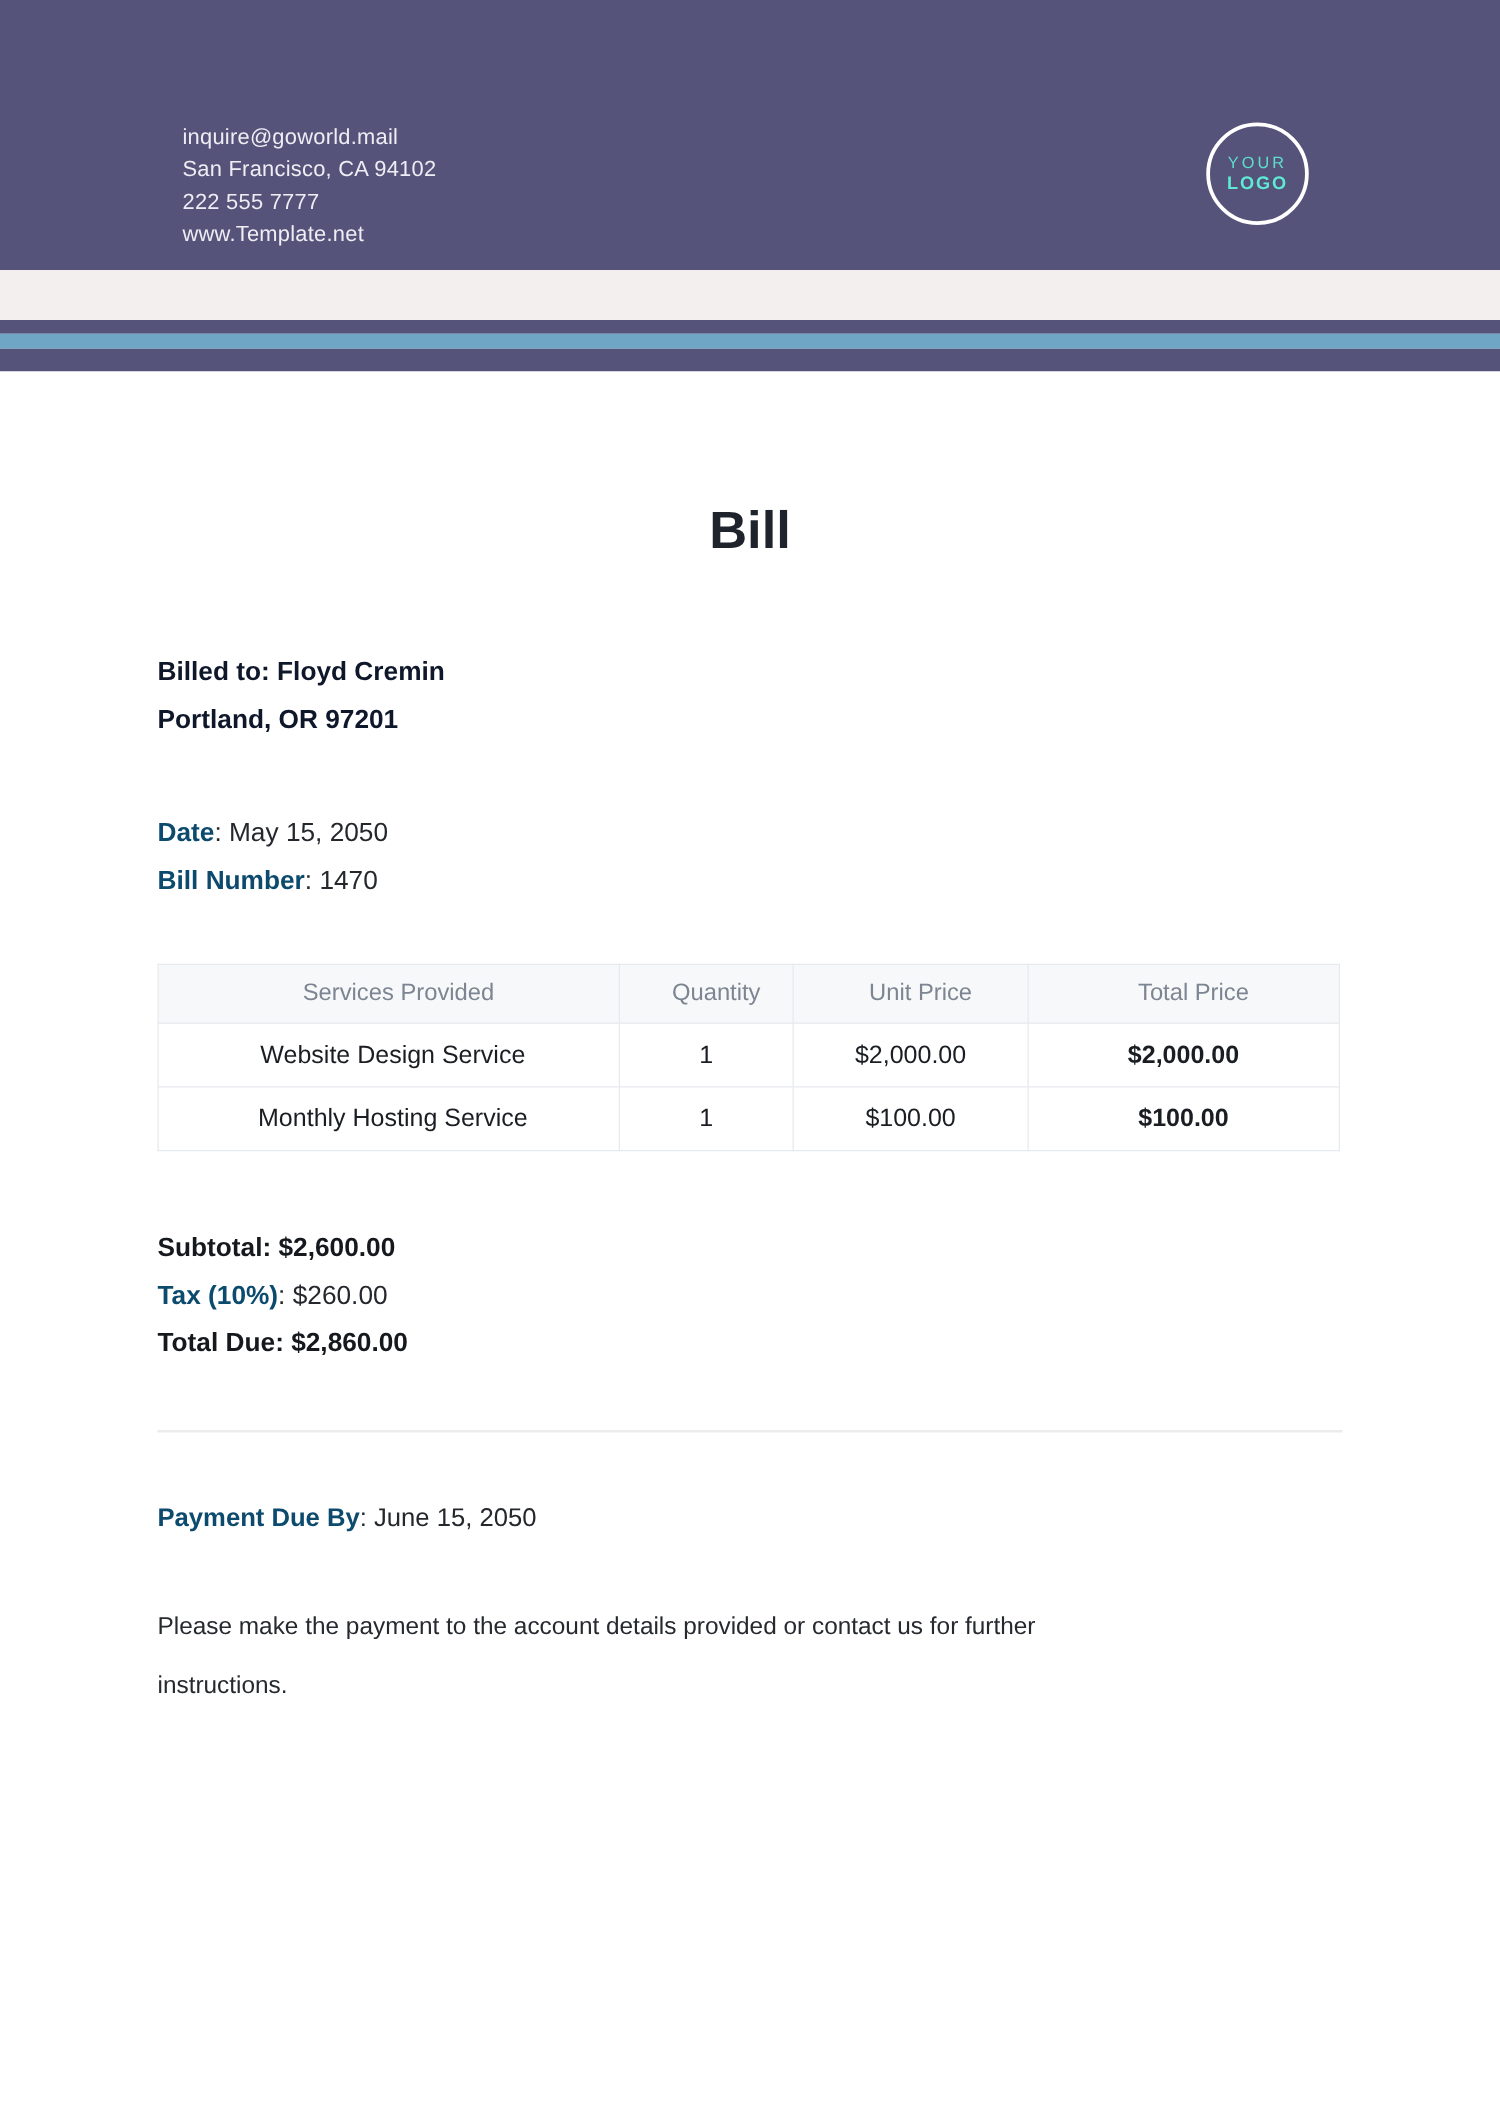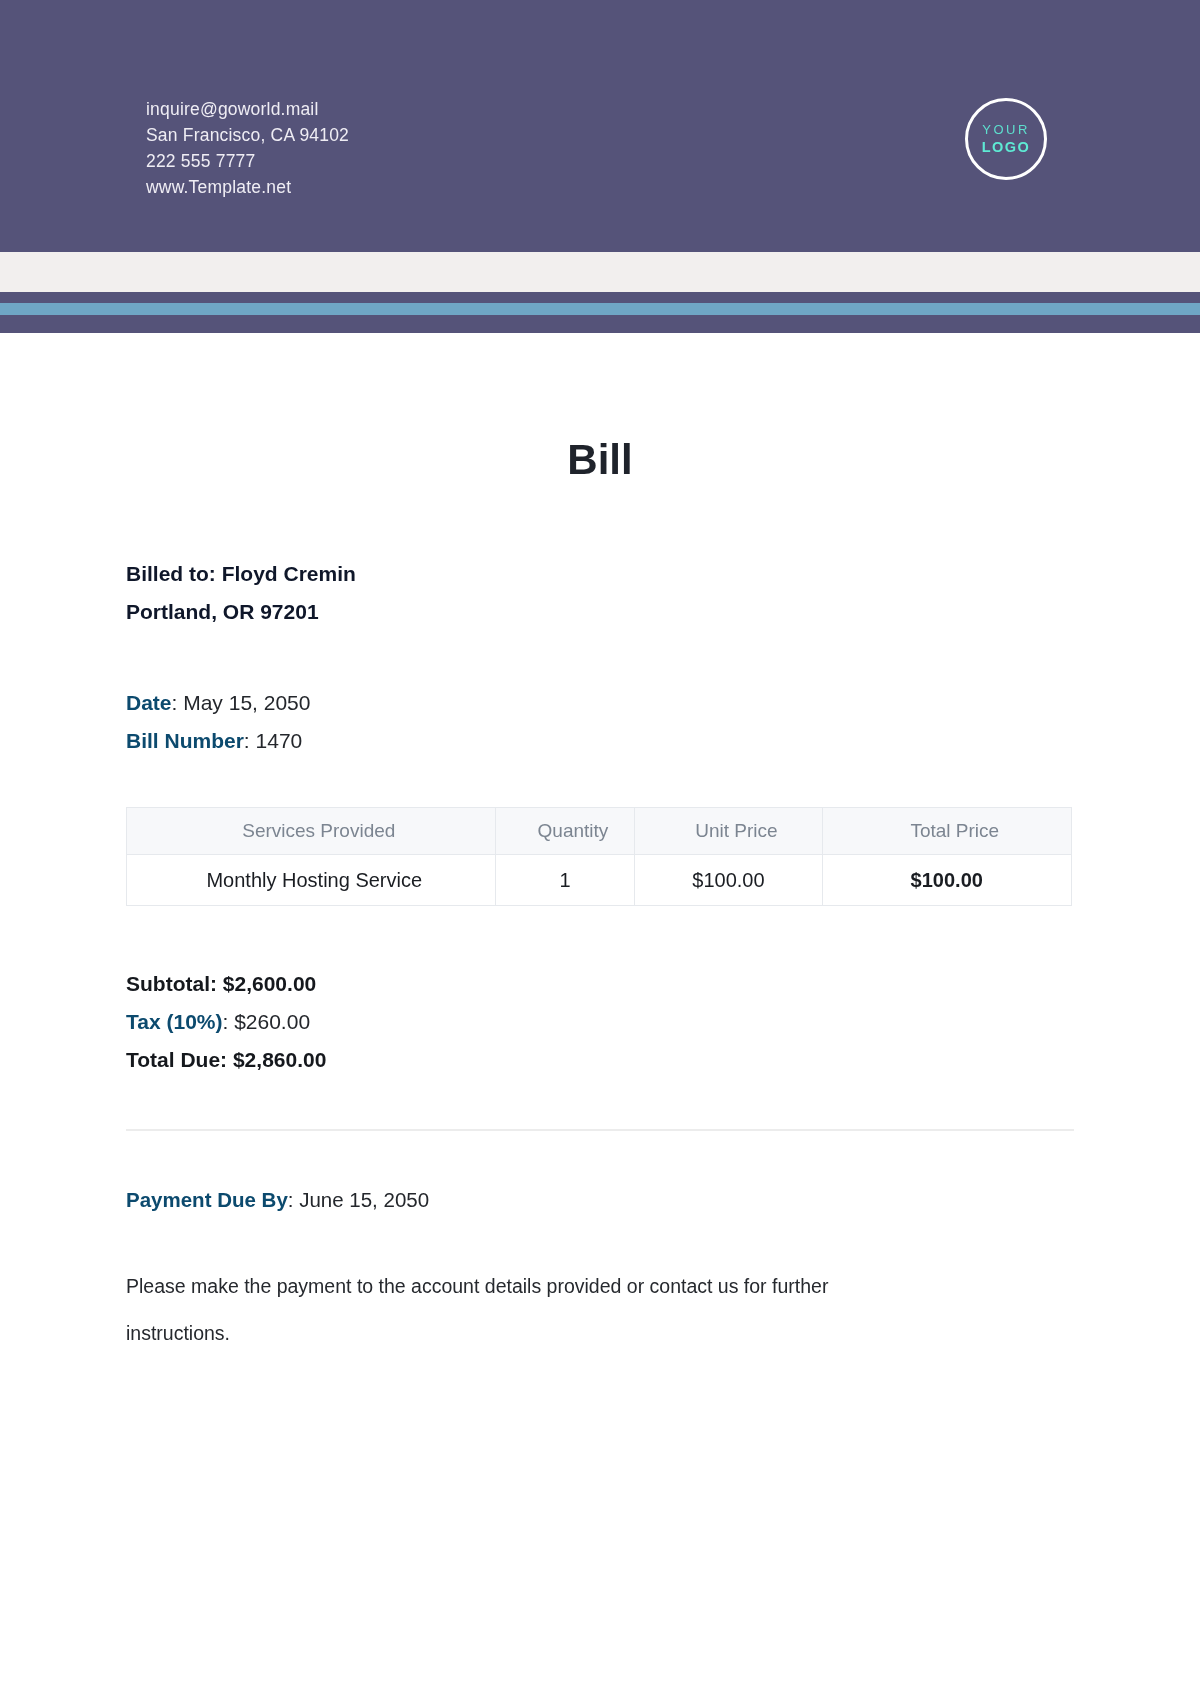--- a/index.html
+++ b/index.html
@@ -9,21 +9,21 @@
     position: relative;
     width: 1200px;
     height: 1696px;
     background: #ffffff;
     overflow: hidden;
   }
 
   
   .letterhead {
     position: relative;
-    height: 252px;
+    height: 216px;
     background: #555379;
   }
   .contact {
     position: absolute;
     left: 146px;
     top: 96px;
     color: #EFEDF4;
     font-size: 17.5px;
     line-height: 26px;
     letter-spacing: 0.2px;
@@ -186,20 +186,26 @@
       <thead>
         <tr>
           <th>Services Provided</th>
           <th>Quantity</th>
           <th>Unit Price</th>
           <th>Total Price</th>
         </tr>
       </thead>
       <tbody>
         <tr>
+          <td class="svc">Website Design Service</td>
+          <td>1</td>
+          <td>$2,000.00</td>
+          <td class="total-price">$2,000.00</td>
+        </tr>
+        <tr>
           <td class="svc">Monthly Hosting Service</td>
           <td>1</td>
           <td>$100.00</td>
           <td class="total-price">$100.00</td>
         </tr>
       </tbody>
     </table>
 
     <section class="totals">
       <p class="bold-line">Subtotal: $2,600.00</p>

